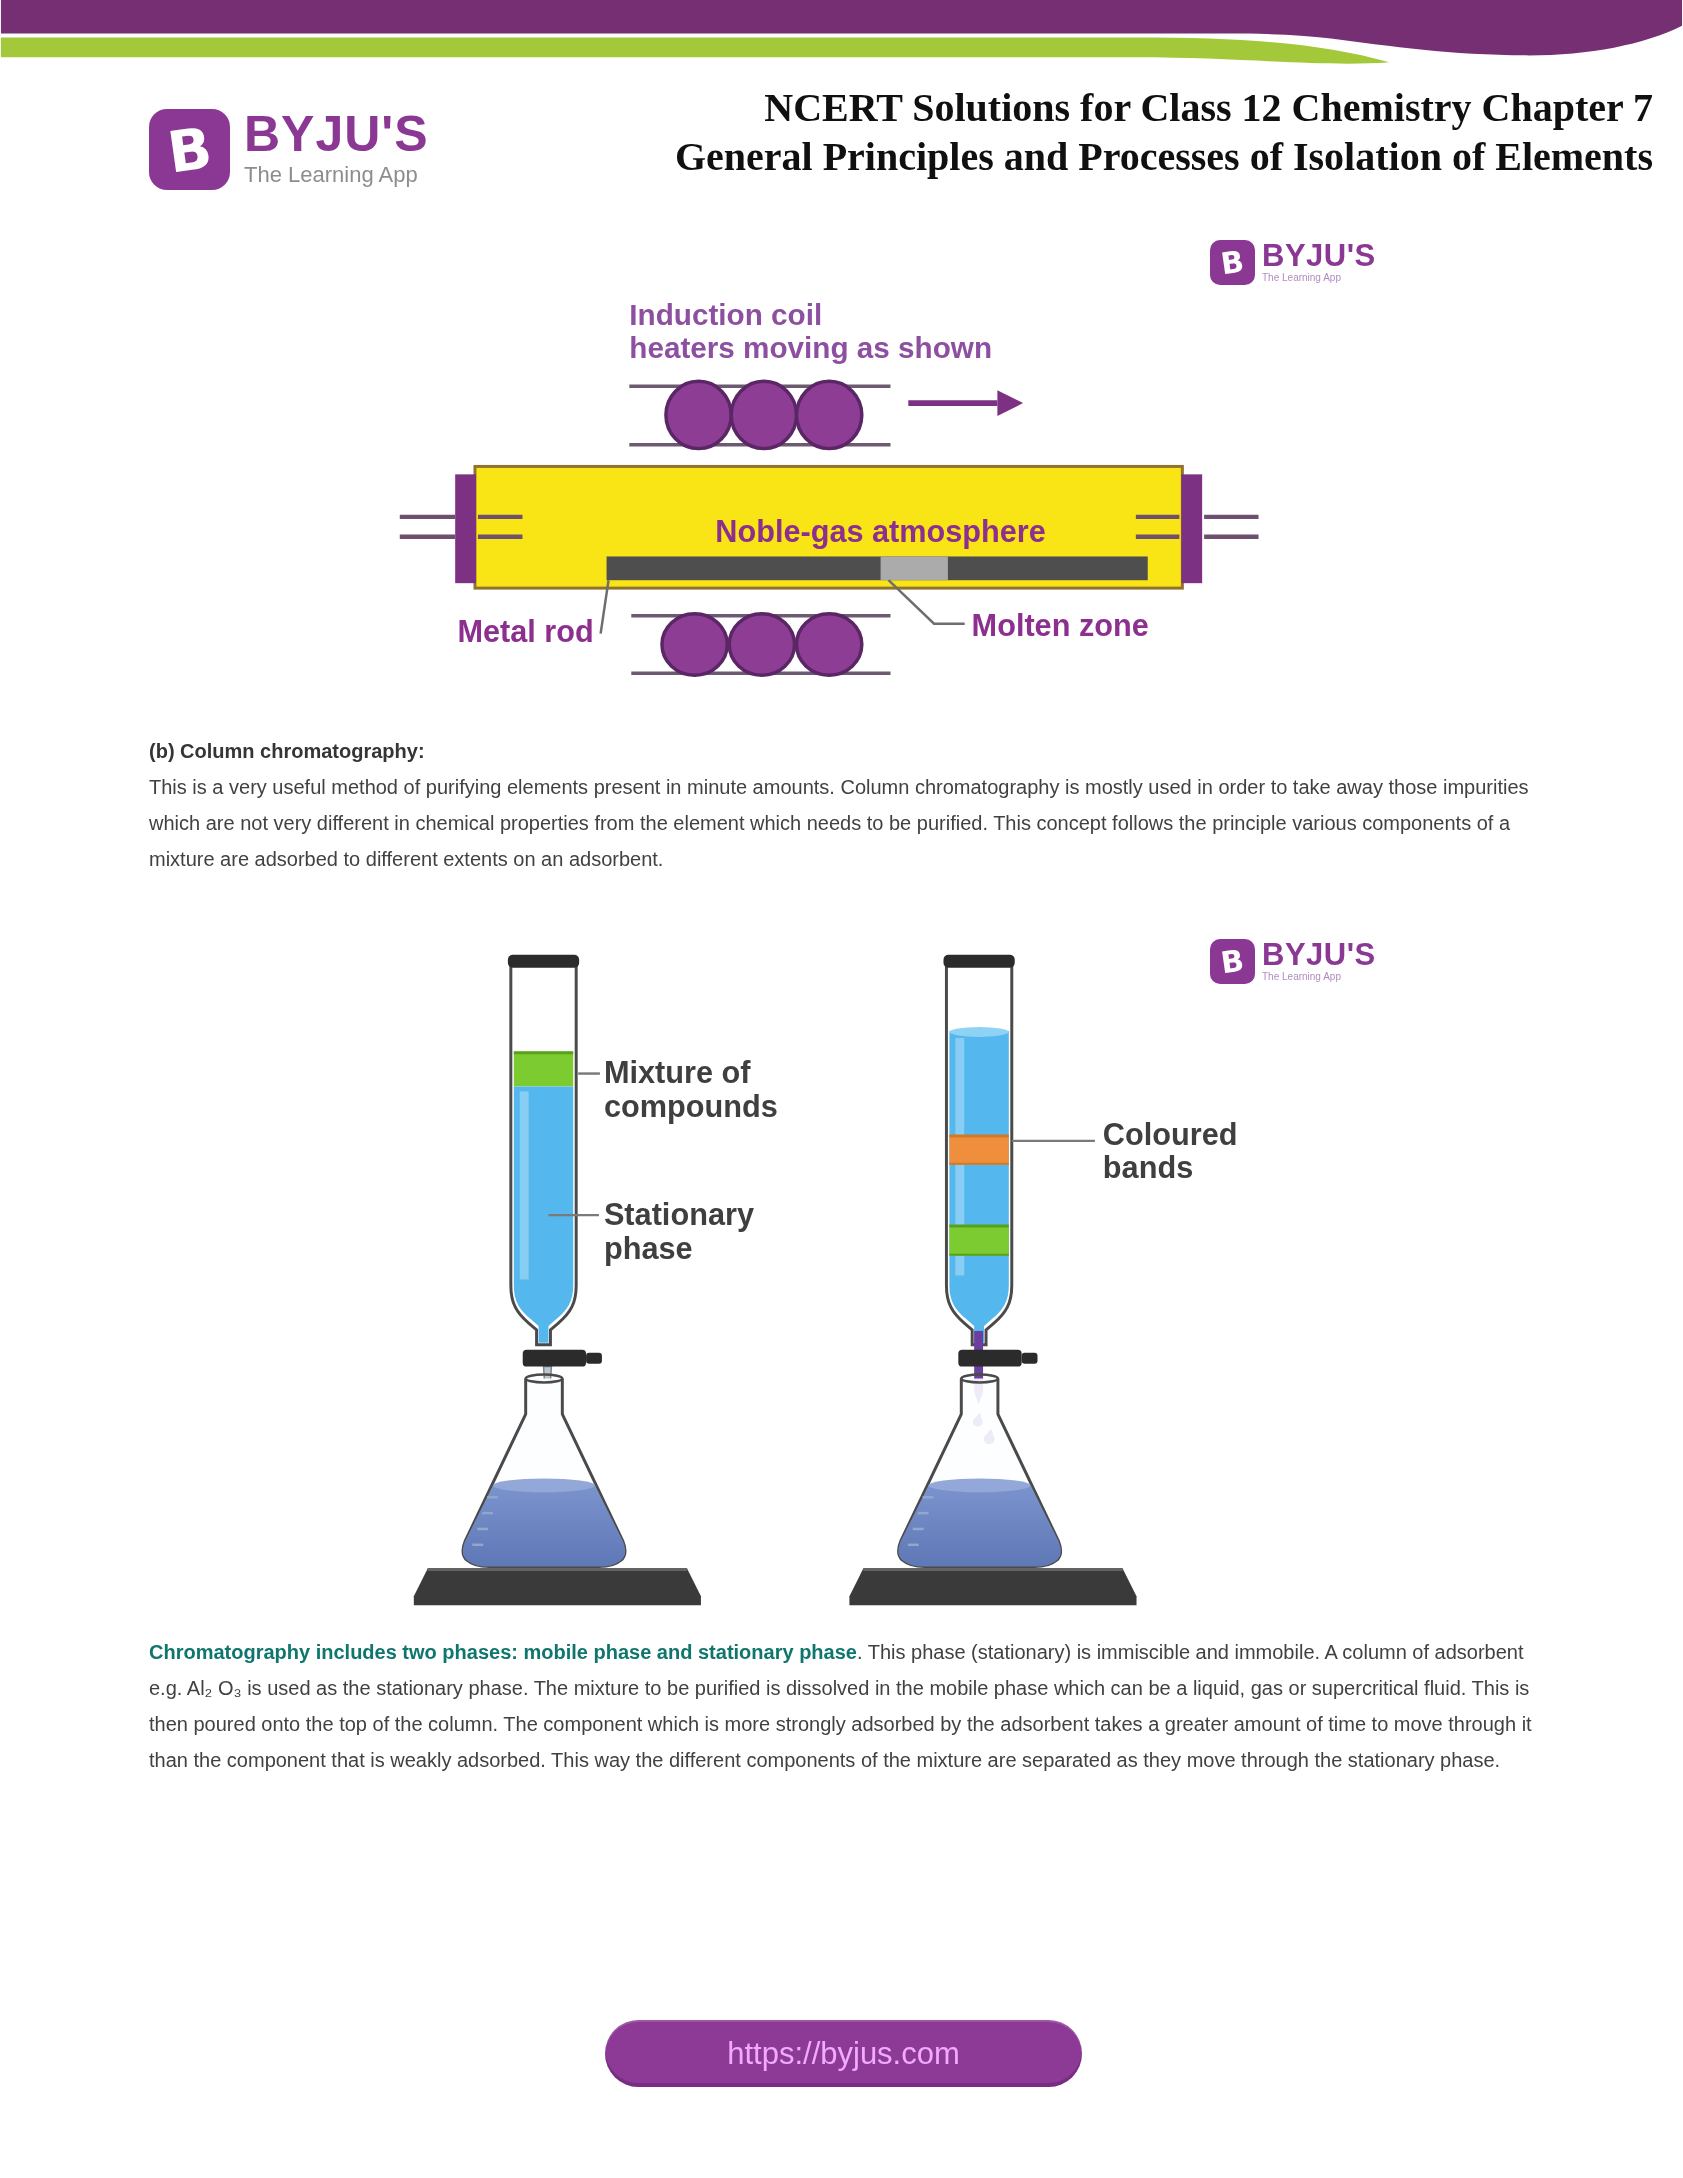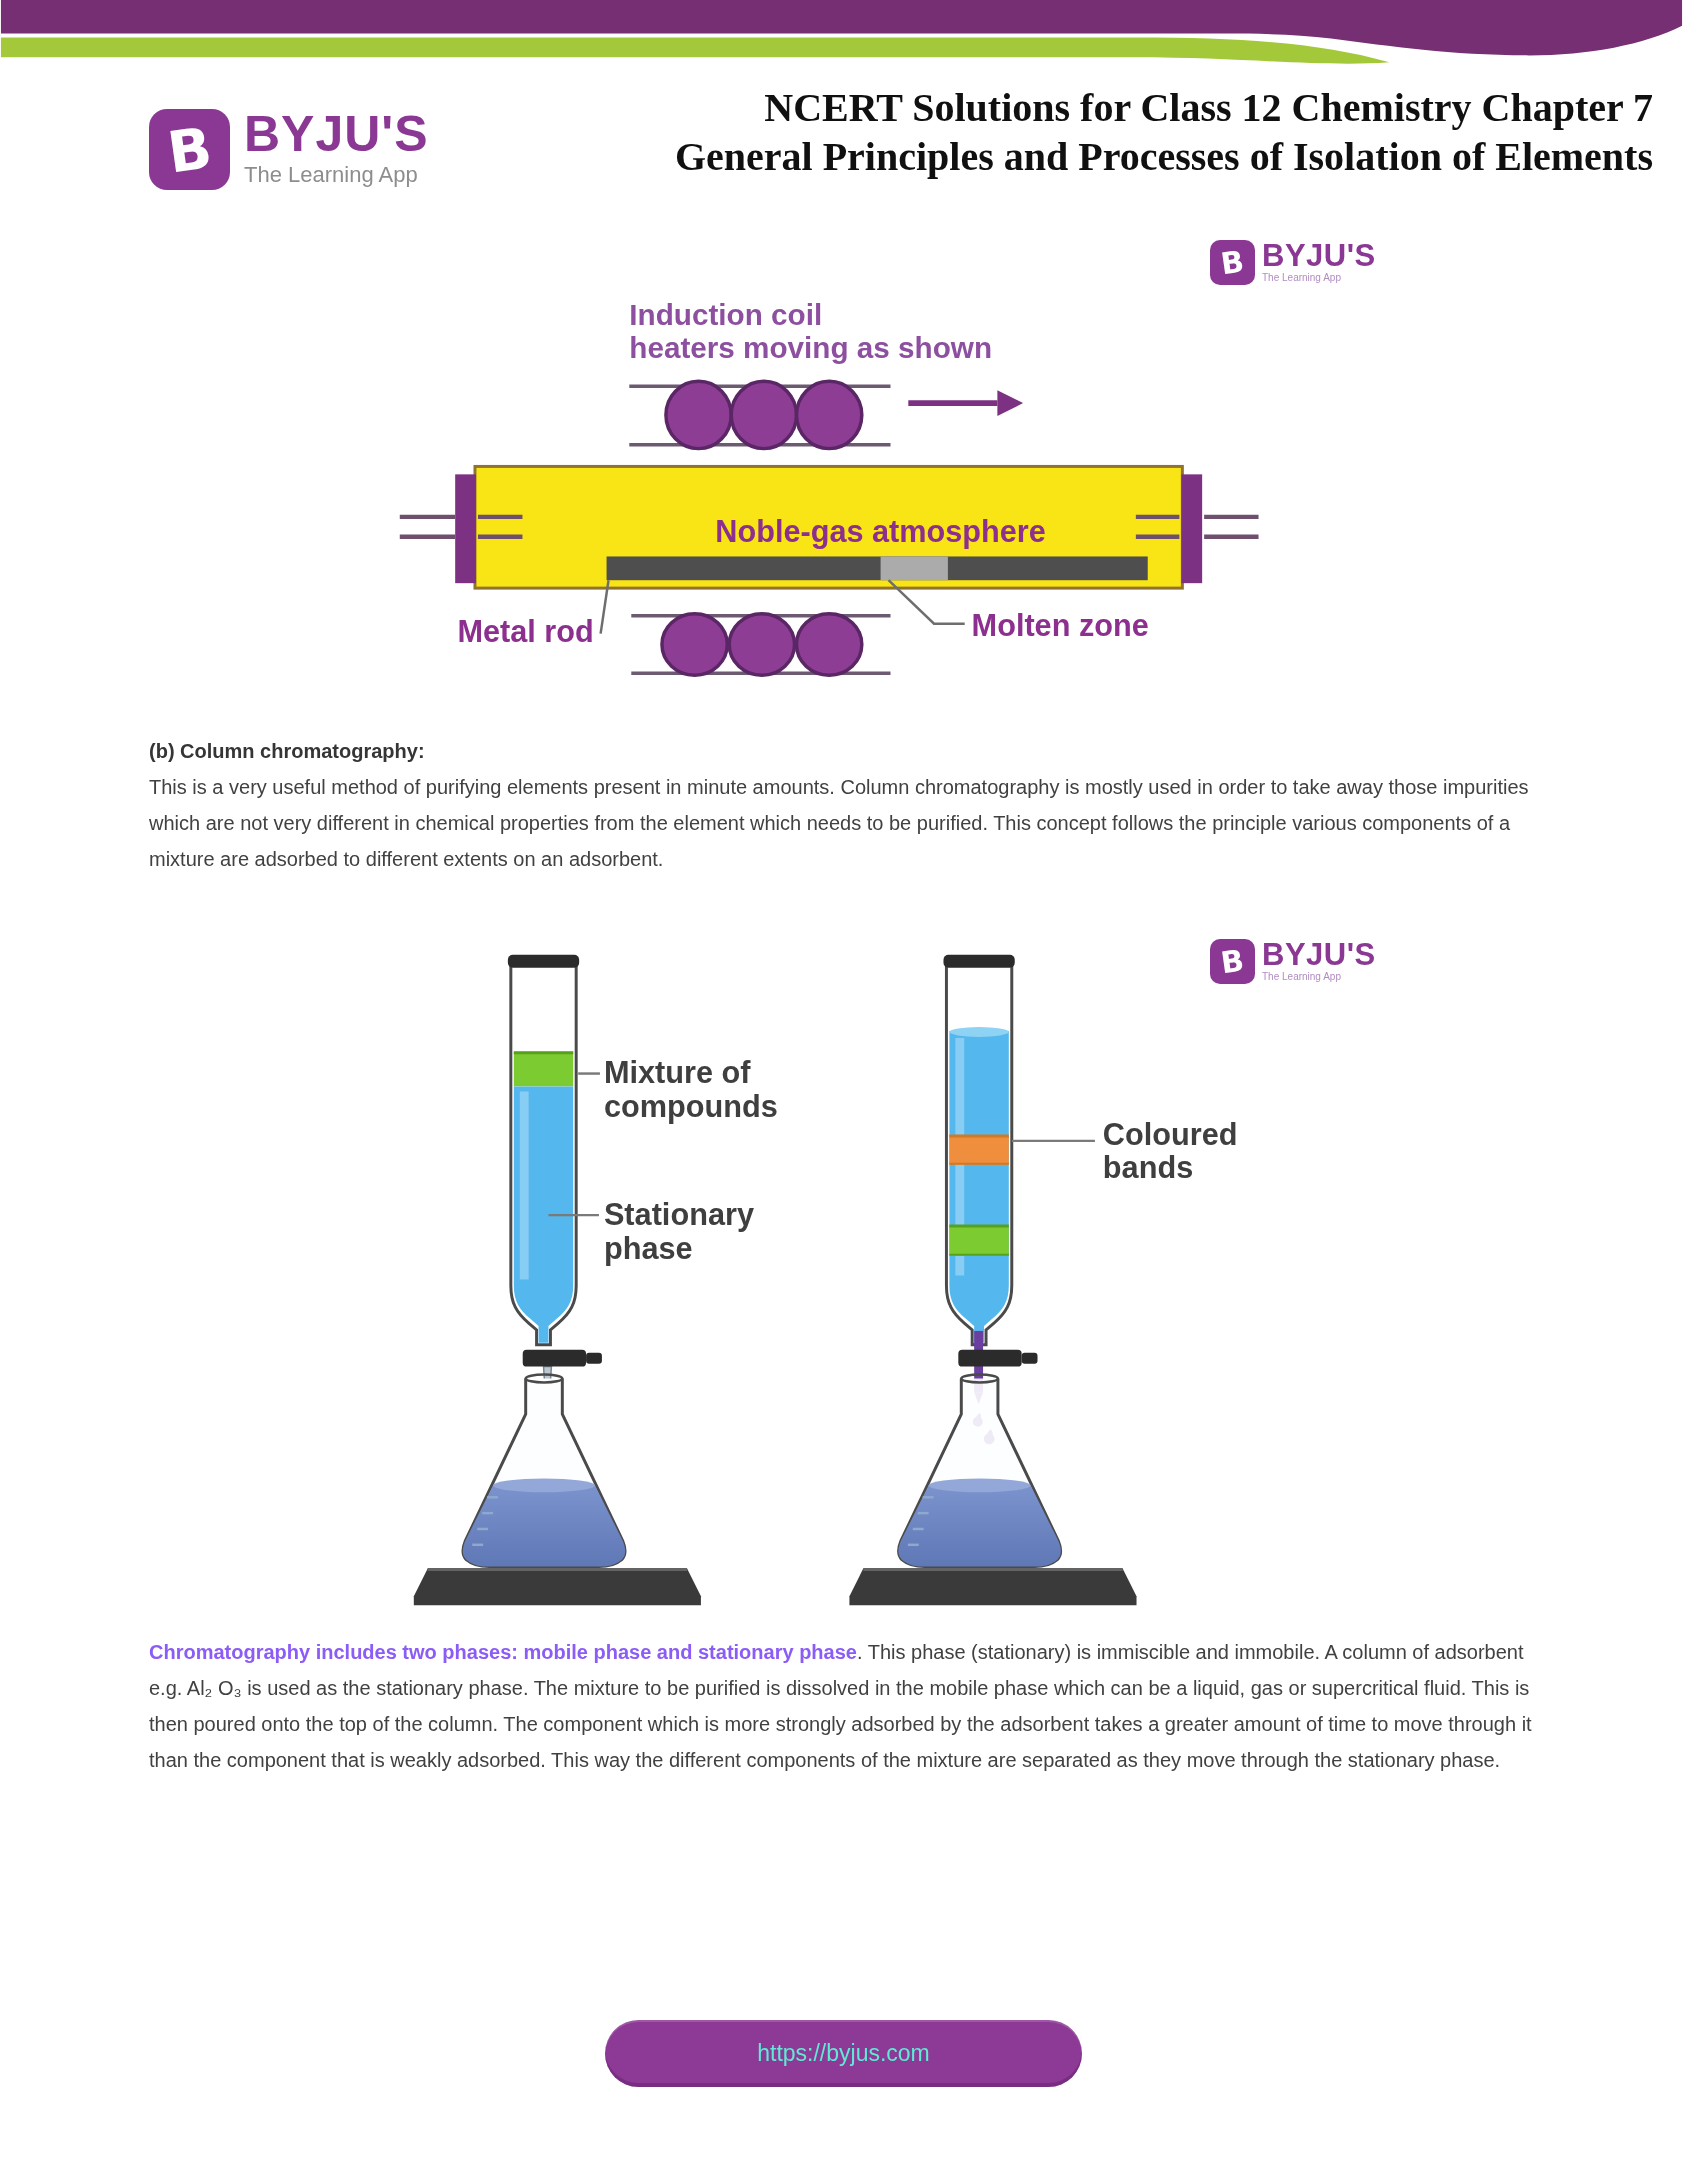--- a/index.html
+++ b/index.html
@@ -24,25 +24,25 @@
   .wm{display:flex;align-items:flex-start;gap:7px;pointer-events:none;}
   .wm-square{width:45px;height:45px;background:#8a3894;border-radius:10px;
              display:flex;align-items:center;justify-content:center;}
   .wm-square .b{color:#fff;font-weight:bold;font-size:30px;transform:rotate(-8deg);
                 font-family:"DejaVu Sans", sans-serif;}
   .wm-brand{color:#8a3894;font-weight:bold;font-size:31px;line-height:31px;letter-spacing:0.5px;}
   .wm-tag{color:#b08cc0;font-size:10px;margin-top:1px;}
   
   .textblock{left:149px;width:1398px;color:#414141;font-size:20px;line-height:36px;}
   .textblock .head{font-weight:bold;color:#353535;}
-  .textblock .lead{font-weight:bold;color:#8b5cf6;}
+  .textblock .lead{font-weight:bold;color:#0f766e;}
   
   .footer-pill{left:605px;top:2020px;width:477px;height:67px;border-radius:36px;
                background:#8d3996;box-shadow:inset 0 -4px 0 rgba(60,10,70,.25), inset 0 2px 0 rgba(255,255,255,.15);
-               color:#5eead4;font-size:23px;line-height:67px;text-align:center;}
+               color:#f0abfc;font-size:31px;line-height:67px;text-align:center;}
   svg text{font-family:"Liberation Sans", sans-serif;}
 </style>
 </head>
 <body>
 
 <div class="page">
 
   <svg class="abs header-svg" viewBox="0 0 1700 90">
     <path fill="#752f72" d="M0,0 H1700 V26 C1662,45 1606,56 1545,56 C1468,56 1407,47 1345,39 C1310,34.5 1272,34 1238,34 L0,34 Z"></path>
     <path fill="#a3c93a" d="M0,38 H1148 C1262,38 1336,44 1404,63 C1338,68 1256,58 1148,58 L0,58 Z"></path>

